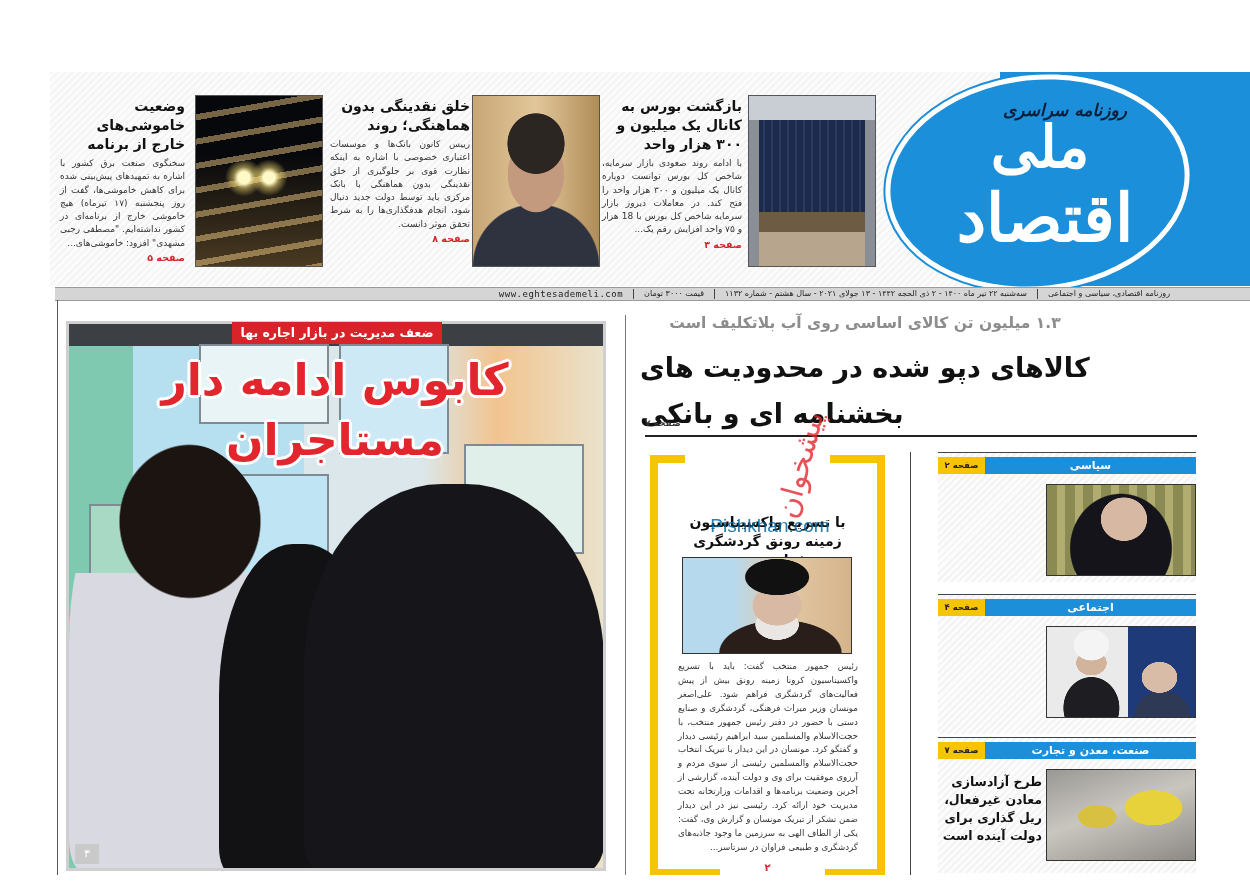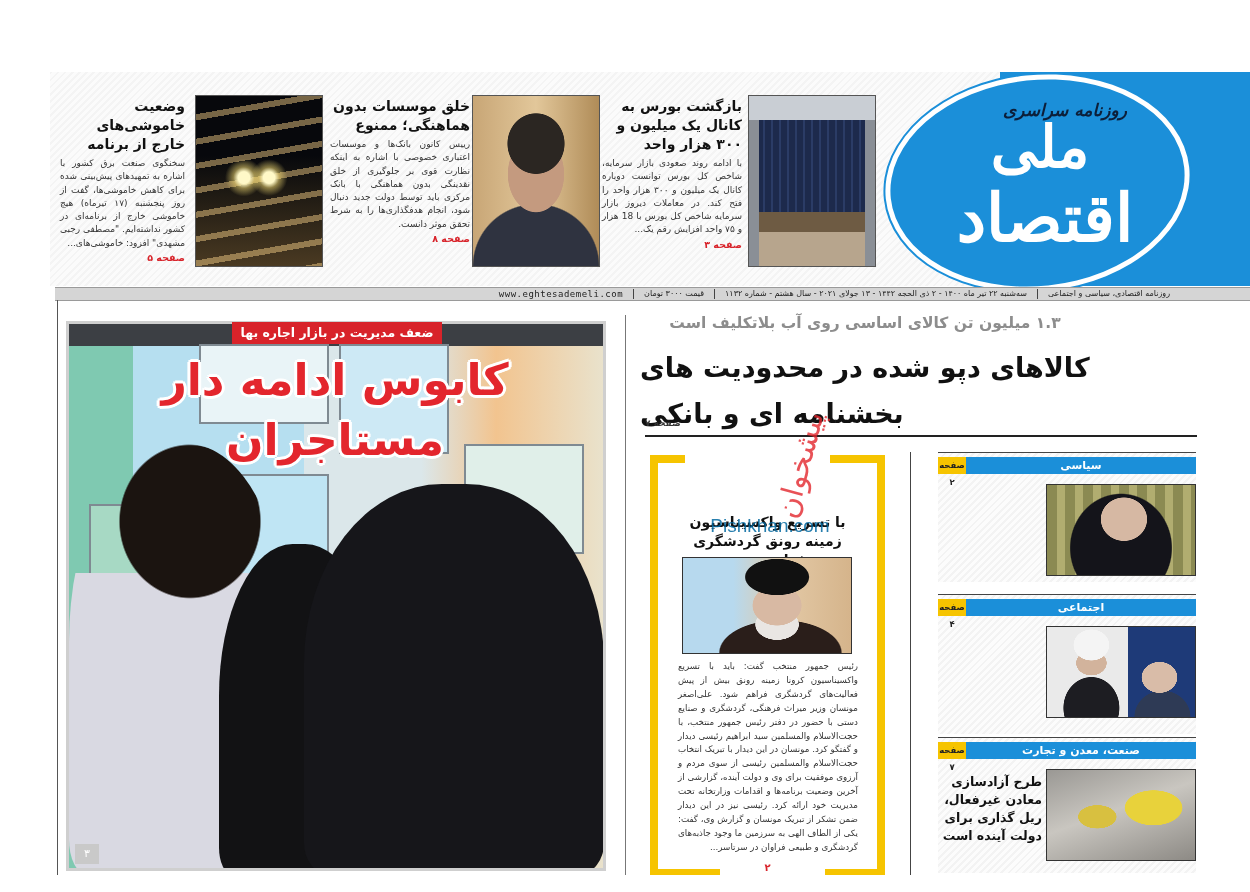--- a/index.html
+++ b/index.html
@@ -147,21 +147,21 @@
     position: absolute; left: 28px; top: 205px; width: 180px; font-size: 8.7px; line-height: 13.9px;
     color: #333; text-align: justify; text-align-last: right;
   }
   .ybox-page { position: absolute; left: 0; bottom: 2px; width: 235px; text-align: center; color: #d8232a; font-size: 10px; font-weight: bold; }
 
   
   .section { position: absolute; left: 938px; width: 258px; height: 130px;
     background: repeating-linear-gradient(135deg, #f3f3f3 0 2px, #fcfcfc 2px 5px); }
   .section-rule { position: absolute; left: 0; top: 0; width: 258px; height: 1px; background: #444; }
   .section-header { position: absolute; left: 0; top: 5px; width: 258px; height: 17px; display: flex; }
-  .section-page { width: 28px; height: 17px; background: #f6c400; color: #222; font-size: 8.5px; font-weight: bold; text-align: center; line-height: 17px; }
+  .section-page { width: 47px; height: 17px; background: #f6c400; color: #222; font-size: 8.5px; font-weight: bold; text-align: center; line-height: 17px; }
   .section-name { flex: 1; background: #1b8fd9; color: #fff; font-size: 11px; font-weight: bold; text-align: center; line-height: 17px; }
   .section-photo { position: absolute; left: 108px; top: 32px; width: 150px; height: 92px; border: 1px solid #333; }
   .section-title { position: absolute; left: 0; top: 52px; width: 104px; text-align: right; font-weight: bold; font-size: 12.5px; line-height: 18px; color: #111; }
 
   .ph-woman { background:
       radial-gradient(ellipse 22% 34% at 52% 38%, #d6b8a3 0 70%, transparent 72%),
       radial-gradient(ellipse 40% 70% at 50% 70%, #14141a 0 85%, transparent 87%),
       repeating-linear-gradient(90deg, #8b8a52 0 10px, #b1ad70 10px 18px); }
   .ph-clerics { background:
       radial-gradient(ellipse 14% 20% at 30% 20%, #f4f4f4 0 85%, transparent 87%),
@@ -192,21 +192,21 @@
     <div class="teaser-text" style="left:2px;">
       <div class="teaser-title">بازگشت بورس به کانال یک میلیون و ۳۰۰ هزار واحد</div>
       <div class="teaser-body">با ادامه روند صعودی بازار سرمایه، شاخص کل بورس توانست دوباره کانال یک میلیون و ۳۰۰ هزار واحد را فتح کند. در معاملات دیروز بازار سرمایه شاخص کل بورس با 18 هزار و ۷۵ واحد افزایش رقم یک...</div>
       <div class="teaser-page">صفحه ۳</div>
     </div>
   </div>
 
   <div class="teaser" style="left:330px; width:272px;">
     <div class="teaser-img img-man" style="left:142px;"></div>
     <div class="teaser-text" style="left:0px;">
-      <div class="teaser-title">خلق موسسات بدون هماهنگی؛ ممنوع</div>
+      <div class="teaser-title">خلق نقدینگی بدون هماهنگی؛ روند</div>
       <div class="teaser-body">رییس کانون بانک‌ها و موسسات اعتباری خصوصی با اشاره به اینکه نظارت قوی بر جلوگیری از خلق نقدینگی بدون هماهنگی با بانک مرکزی باید توسط دولت جدید دنبال شود، انجام هدفگذاری‌ها را به شرط تحقق موثر دانست.</div>
       <div class="teaser-page">صفحه ۸</div>
     </div>
   </div>
 
   <div class="teaser" style="left:60px; width:268px;">
     <div class="teaser-img img-night" style="left:135px;"></div>
     <div class="teaser-text" style="left:0px; width:125px;">
       <div class="teaser-title">وضعیت خاموشی‌های خارج از برنامه</div>
       <div class="teaser-body">سخنگوی صنعت برق کشور با اشاره به تمهیدهای پیش‌بینی شده برای کاهش خاموشی‌ها، گفت از روز پنجشنبه (۱۷ تیرماه) هیچ خاموشی خارج از برنامه‌ای در کشور نداشته‌ایم. "مصطفی رجبی مشهدی" افزود: خاموشی‌های...</div>

